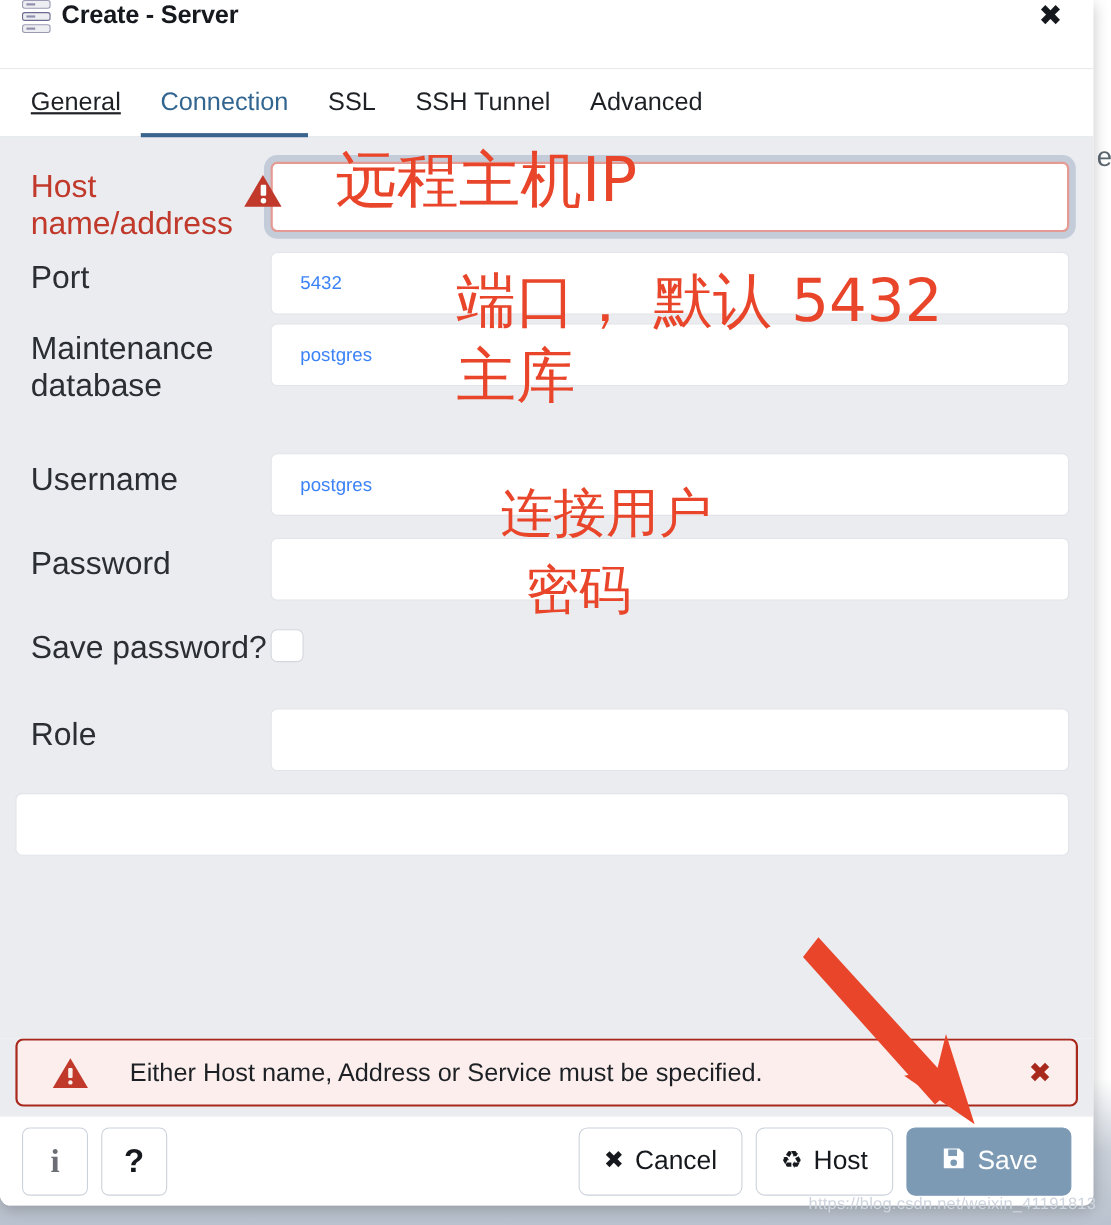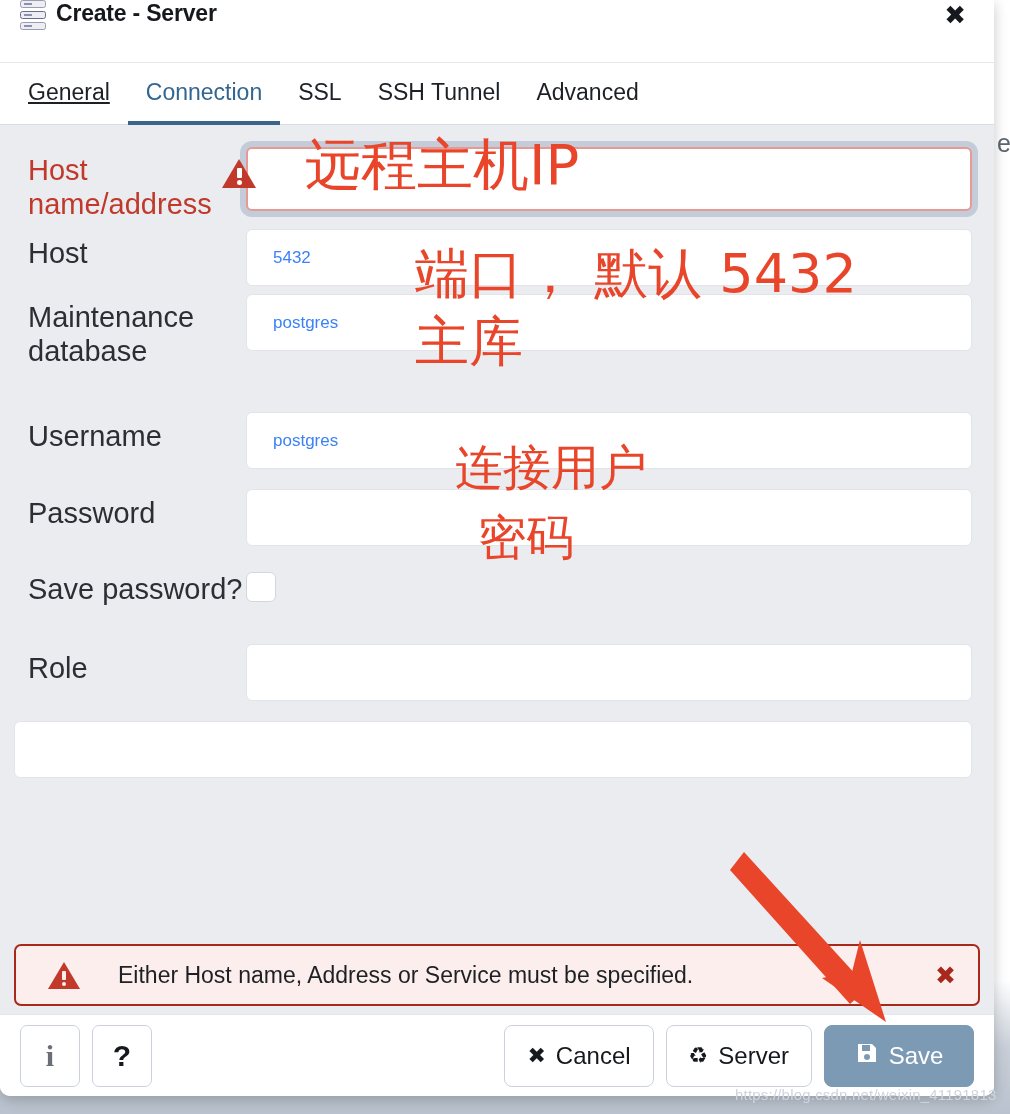--- a/index.html
+++ b/index.html
@@ -256,21 +256,21 @@
 
     <div class="row tall">
       <div class="lbl err">Host name/address</div>
       <span class="warn-ico">
           <b></b>
         </span>
       <div class="fld focus-err"></div>
     </div>
 
     <div class="row">
-      <div class="lbl">Host</div>
+      <div class="lbl">Port</div>
       <div class="fld">5432</div>
     </div>
 
     <div class="row tall">
       <div class="lbl">Maintenance database</div>
       <div class="fld">postgres</div>
     </div>
 
     <div class="row" style="margin-top:44px">
       <div class="lbl">Username</div>
@@ -320,21 +320,21 @@
     <div class="sqbtn" id="help-btn">?</div>
     <div class="spacer"></div>
 
     <div class="btn">
       <span class="gi">✖</span>
       <span>Cancel</span>
     </div>
 
     <div class="btn">
       <span class="gi">♻</span>
-      <span>Server</span>
+      <span>Host</span>
     </div>
 
     <div class="btn" id="save-btn">
       <span class="gi">
         <svg width="24" height="24" viewBox="0 0 24 24" aria-hidden="true">
           <path fill="#ffffff" d="M3 3h14l4 4v14H3V3zm4 1v6h8V4H7zm5 9a3 3 0 100 6 3 3 0 000-6z"></path>
         </svg>
       </span>
       <span>Save</span>
     </div>

